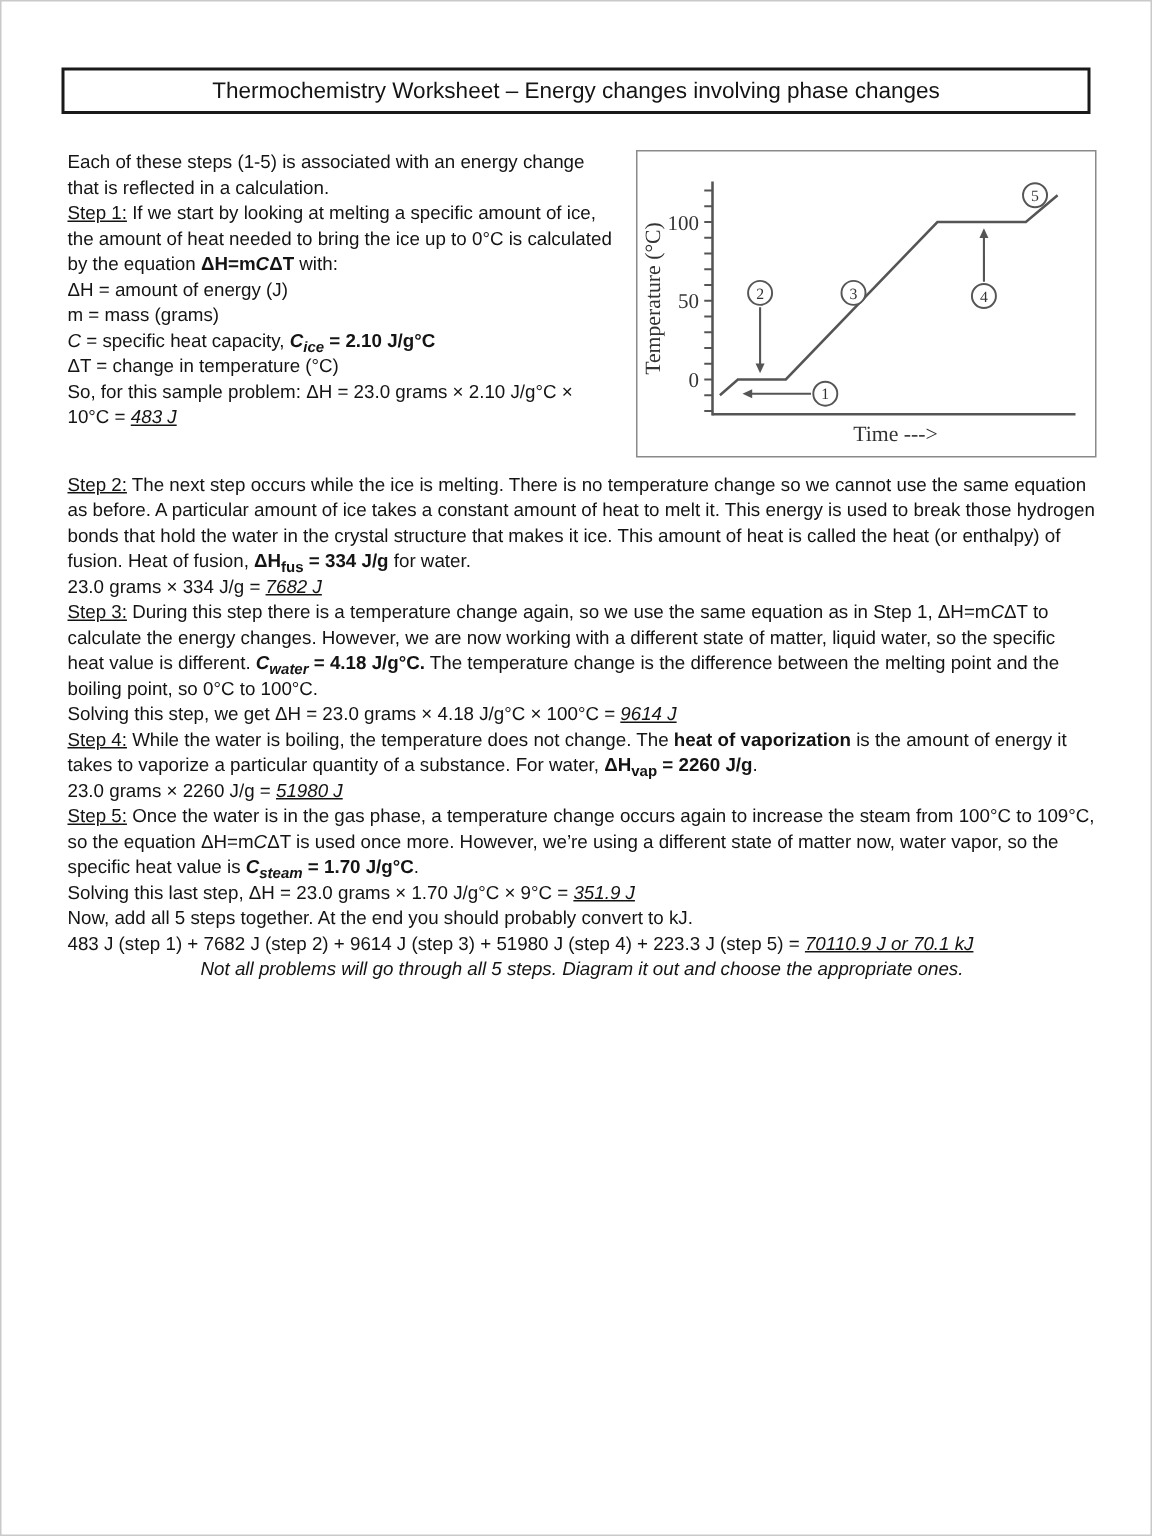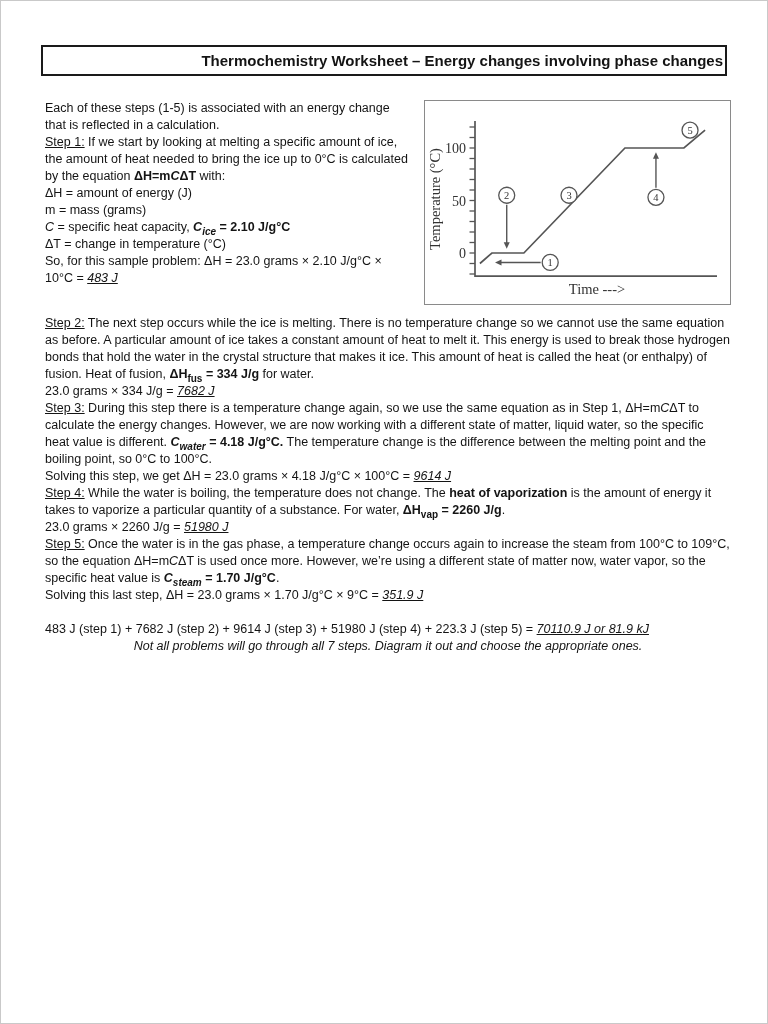--- a/index.html
+++ b/index.html
@@ -3,21 +3,21 @@
 <meta charset="utf-8">
 <style>
   html,body { margin:0; padding:0; background:#ffffff; }
   .page {
     position:relative; width:768px; height:1024px; box-sizing:border-box;
     background:#ffffff; border:1px solid #c9c9c9;
     font-family:"Liberation Sans", sans-serif; font-size:12.5px; line-height:17px; color:#141414;
   }
   .title-box {
     margin:44px 40px 0 40px; border:2px solid #1a1a1a;
-    text-align:right; font-weight:bold; font-size:15px; padding:5px 2px;
+    text-align:center; font-weight:normal; font-size:15px; padding:5px 2px;
   }
   .content { padding:24px 36px 0 44px; }
   .content p { margin:0; }
   .sample { margin-bottom:16px; }
   .sample b { font-weight:bold; }
   .figure {
     float:right; width:307px; height:205px; margin:0 0 10px 16px;
     border:1px solid #8a8a8a; box-sizing:border-box; background:#fff; overflow:hidden;
   }
   .figure svg { display:block; }
@@ -86,18 +86,18 @@
       </figure>
 
       <p class="intro">Each of these steps (1-5) is associated with an energy change that is reflected in a calculation.</p>
 
       <p class="step"><span style="text-decoration: underline;">Step 1:</span><span> If we start by looking at melting a specific amount of ice, the amount of heat needed to bring the ice up to 0°C is calculated by the equation </span><span style="font-weight: bold;">ΔH=m</span><span style="font-weight: bold; font-style: italic;">C</span><span style="font-weight: bold;">ΔT</span><span> with:</span><br><span>ΔH = amount of energy (J)</span><br><span>m = mass (grams)</span><br><span style="font-style: italic;">C</span><span> = specific heat capacity,  </span><span style="font-weight: bold; font-style: italic;">C</span><sub style="font-weight: bold; font-style: italic;">ice</sub><span style="font-weight: bold;"> = 2.10 J/g°C</span><br><span>ΔT = change in temperature (°C)</span><br><span>So, for this sample problem: ΔH = 23.0 grams × 2.10 J/g°C × 10°C = </span><span style="font-style: italic; text-decoration: underline;">483 J</span></p>
       <p class="step clear"><span style="text-decoration: underline;">Step 2:</span><span> The next step occurs while the ice is melting. There is no temperature change so we cannot use the same equation as before. A particular amount of ice takes a constant amount of heat to melt it. This energy is used to break those hydrogen bonds that hold the water in the crystal structure that makes it ice. This amount of heat is called the heat (or enthalpy) of fusion. Heat of fusion, </span><span style="font-weight: bold;">ΔH</span><sub style="font-weight: bold;">fus</sub><span style="font-weight: bold;"> = 334 J/g</span><span> for water.</span><br><span>23.0 grams × 334 J/g = </span><span style="font-style: italic; text-decoration: underline;">7682 J</span></p>
       <p class="step"><span style="text-decoration: underline;">Step 3:</span><span> During this step there is a temperature change again, so we use the same equation as in Step 1, ΔH=m</span><span style="font-style: italic;">C</span><span>ΔT to calculate the energy changes. However, we are now working with a different state of matter, liquid water, so the specific heat value is different.  </span><span style="font-weight: bold; font-style: italic;">C</span><sub style="font-weight: bold; font-style: italic;">water</sub><span style="font-weight: bold;"> = 4.18 J/g°C.</span><span> The temperature change is the difference between the melting point and the boiling point, so 0°C to 100°C.</span><br><span>Solving this step, we get ΔH = 23.0 grams × 4.18 J/g°C × 100°C = </span><span style="font-style: italic; text-decoration: underline;">9614 J</span></p>
       <p class="step"><span style="text-decoration: underline;">Step 4:</span><span> While the water is boiling, the temperature does not change. The </span><span style="font-weight: bold;">heat of vaporization</span><span> is the amount of energy it takes to vaporize a particular quantity of a substance. For water, </span><span style="font-weight: bold;">ΔH</span><sub style="font-weight: bold;">vap</sub><span style="font-weight: bold;"> = 2260 J/g</span><span>.</span><br><span>23.0 grams ×  2260 J/g = </span><span style="font-style: italic; text-decoration: underline;">51980 J</span></p>
       <p class="step"><span style="text-decoration: underline;">Step 5:</span><span> Once the water is in the gas phase, a temperature change occurs again to increase the steam from 100°C to 109°C, so the equation ΔH=m</span><span style="font-style: italic;">C</span><span>ΔT is used once more. However, we’re using a different state of matter now, water vapor, so the specific heat value is </span><span style="font-weight: bold; font-style: italic;">C</span><sub style="font-weight: bold; font-style: italic;">steam</sub><span style="font-weight: bold;"> = 1.70 J/g°C</span><span>.</span><br><span>Solving this last step, ΔH = 23.0 grams × 1.70 J/g°C × 9°C = </span><span style="font-style: italic; text-decoration: underline;">351.9 J</span></p>
 
-      <p class="step"><br><span>483 J (step 1) + 7682 J (step 2) + 9614 J (step 3) + 51980 J (step 4) + 223.3 J (step 5) = </span><span style="font-style: italic; text-decoration: underline;">70110.9 J  or 81.9 kJ</span></p>
+      <p class="step"><span>Now, add all 5 steps together. At the end you should probably convert to kJ.</span><br><span>483 J (step 1) + 7682 J (step 2) + 9614 J (step 3) + 51980 J (step 4) + 223.3 J (step 5) = </span><span style="font-style: italic; text-decoration: underline;">70110.9 J  or 70.1 kJ</span></p>
 
-      <p class="footer-note">Not all problems will go through all 7 steps. Diagram it out and choose the appropriate ones.</p>
+      <p class="footer-note">Not all problems will go through all 5 steps. Diagram it out and choose the appropriate ones.</p>
     </div>
   </div>
 </div>
 
 </body></html>

